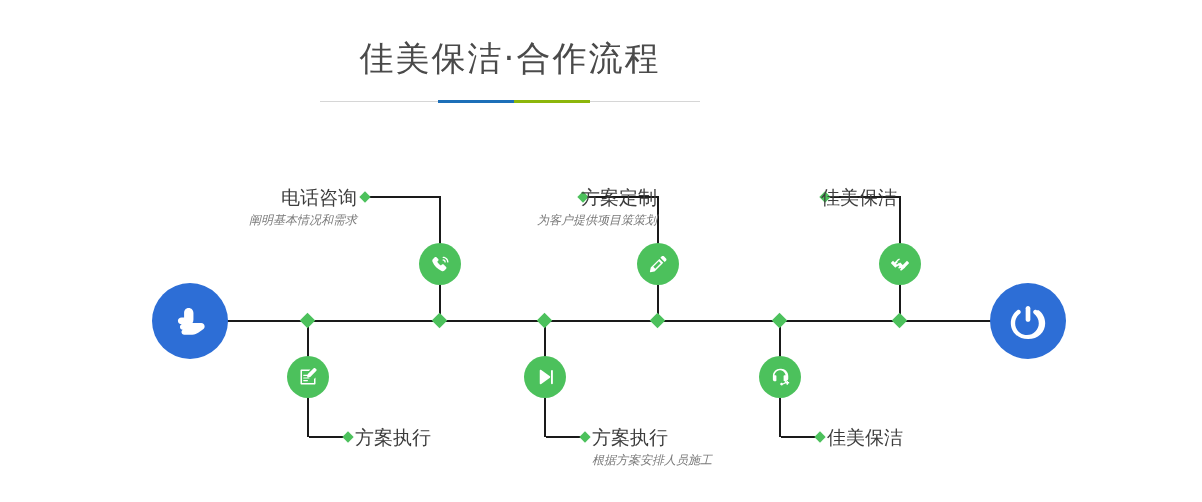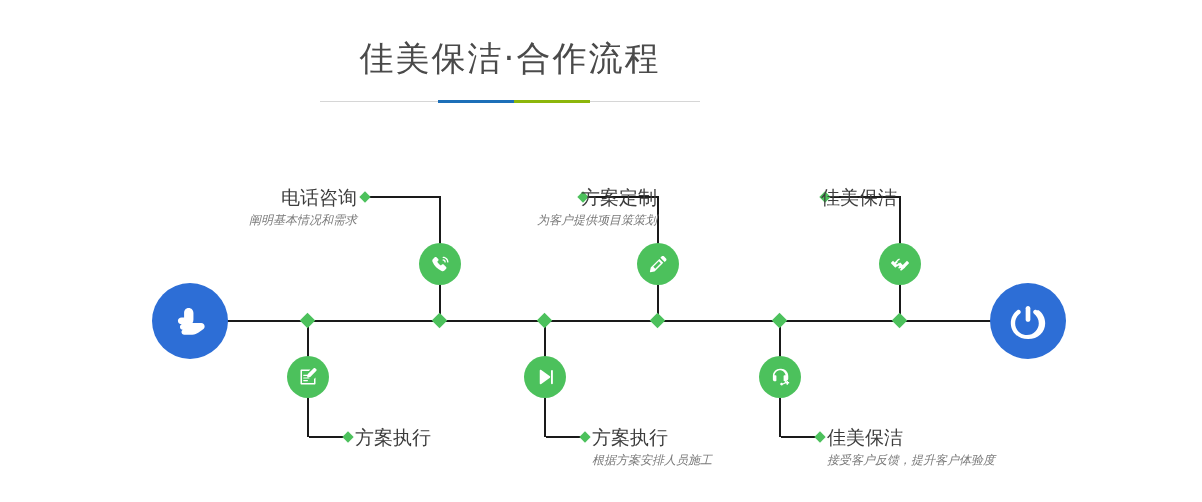--- a/index.html
+++ b/index.html
@@ -194,17 +194,16 @@
     <div class="diamond" style="left:774px; top:315px;"></div>
     <div class="bubble" style="left:759px; top:356px;">
       <svg viewBox="0 0 64 64">
         <path d="M32 10c-10.5 0-19 8.5-19 19v9.5c0 2.8 2.2 5 5 5h2.4c1.1 0 2-.9 2-2V29.6c0-1.1-.9-2-2-2h-3.3C18.3 20 24.5 14 32 14s13.7 6 14.9 13.6h-3.3c-1.1 0-2 .9-2 2v11.9c0 1.1.9 2 2 2H46c-.9 2.9-3.3 5.1-6.3 5.7-.6-1.3-1.9-2.2-3.4-2.2-2.1 0-3.8 1.7-3.8 3.8s1.7 3.8 3.8 3.8c1.6 0 3-1 3.5-2.4 5.2-.8 9.3-5 10.1-10.2 2.3-.5 4.1-2.6 4.1-5.1V29c0-10.5-8.5-19-19-19z"></path>
         <path d="M50 44h5v3h-5zM51 40h3v11h-3z" opacity="0"></path>
         <path d="M49.5 42.5h3.8v3.1h3.1v3.8h-3.1v3.1h-3.8v-3.1h-3.1v-3.8h3.1z"></path>
       </svg>
     </div>
     <div class="label bot" style="left:827px; top:426px;">
       <div class="l-title">佳美保洁</div>
-      <div class="l-desc">接受客户反馈，提升客户体验度</div>
     </div>
 
   </div>
 </div>
 
 </body></html>

